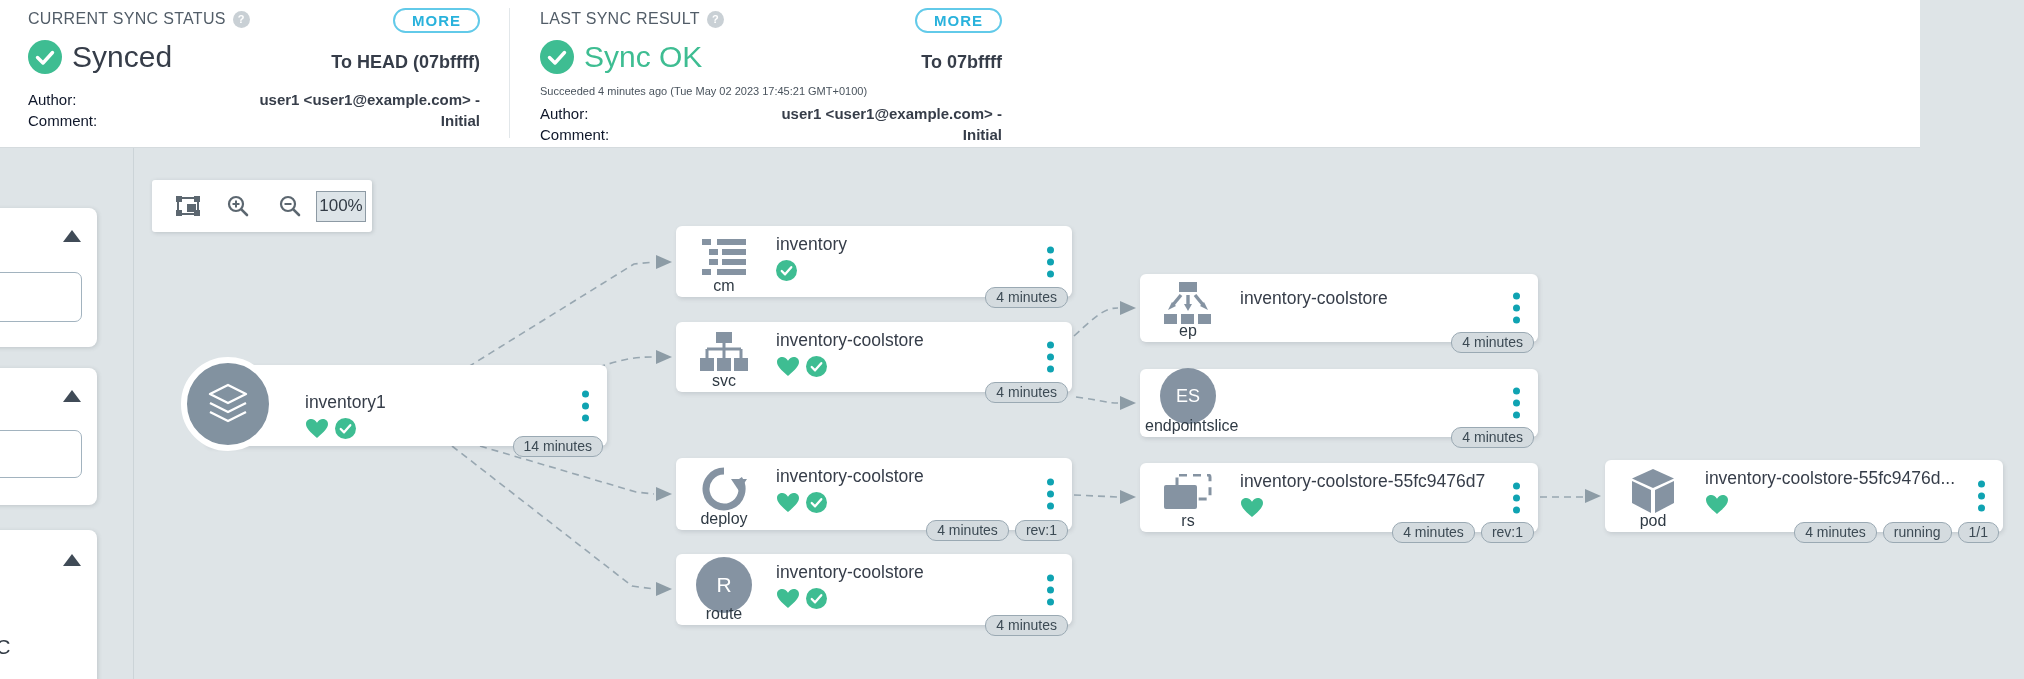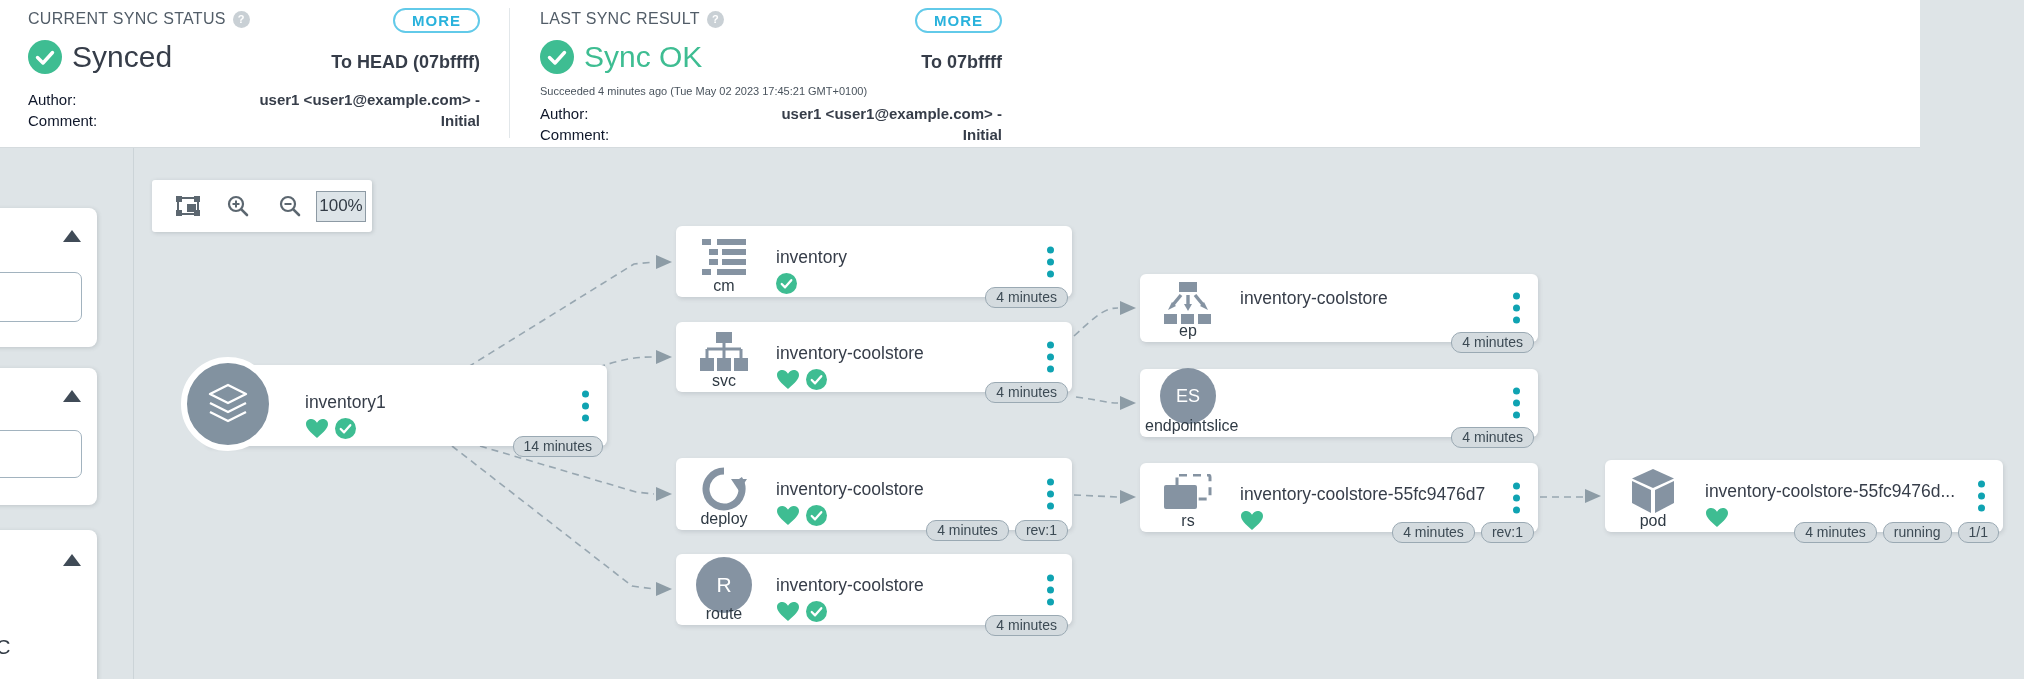--- a/index.html
+++ b/index.html
@@ -60,21 +60,21 @@
   .edge { fill:none; stroke:#98a7b1; stroke-width:1.6; stroke-dasharray:7 5; }
   .arrowhead { fill:#8d9ca6; }
 
   .node { position:absolute; background:#fff; border-radius:6px;
     box-shadow:1px 2px 4px rgba(60,70,80,.15); z-index:2; cursor:pointer; }
   .nicon { position:absolute; left:0; top:0; width:96px; height:100%;
     display:flex; align-items:center; justify-content:center; padding-bottom:10px; }
   .kind { position:absolute; left:0; bottom:2px; width:96px; text-align:center;
     font-size:16px; color:#2f3a44; }
   .kind.wide { width:auto; left:5px; }
-  .ncontent { margin-left:100px; padding-top:21px; padding-right:44px; }
+  .ncontent { margin-left:100px; padding-top:8px; padding-right:44px; }
   .ntitle { font-size:17.5px; color:#363d49; white-space:nowrap; overflow:hidden; }
   .nhealth { display:flex; align-items:center; gap:6px; margin-top:4px; height:22px; }
   .kebab { position:absolute; right:14px; top:50%; transform:translateY(-50%);
     display:flex; flex-direction:column; gap:5px; padding:4px; cursor:pointer; }
   .kebab span { width:7px; height:7px; border-radius:50%; background:#0fa3b2; }
   .badges { position:absolute; right:4px; bottom:-11px; display:flex; gap:6px; z-index:3;border-radius:8px; }
   .badge { background:#d4dbdf; border:1.5px solid #9aa9b3; border-radius:10px;
     padding:0 10px; font-size:14px; line-height:19px; color:#3c4a54; white-space:nowrap; }
 
   .app-circle { position:absolute; left:-24px; top:-8px; width:94px; height:94px;

